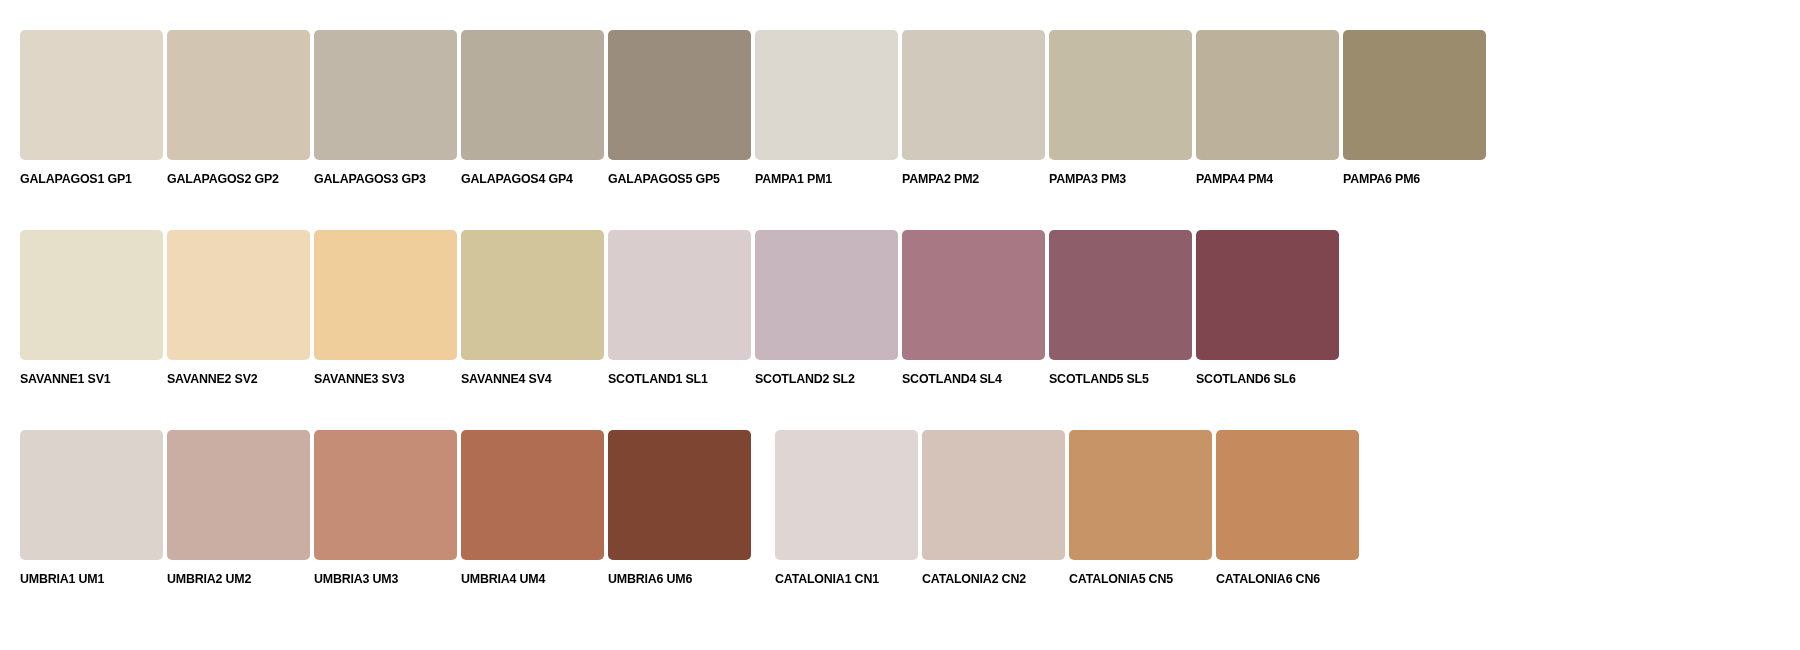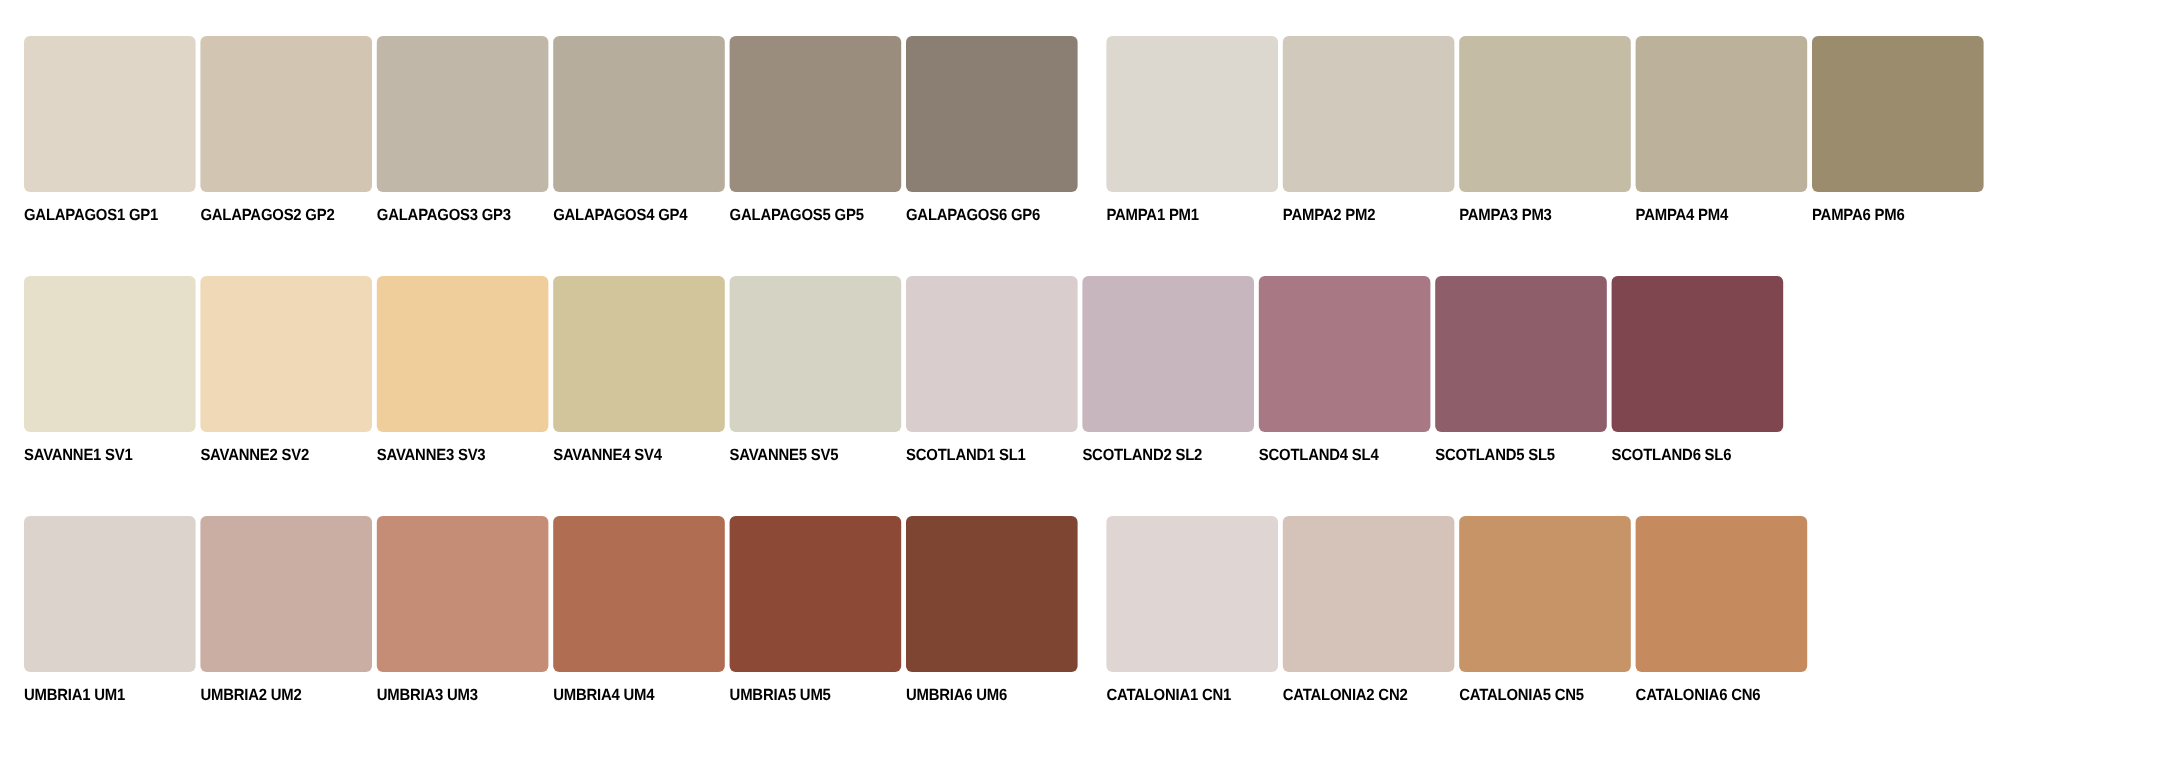--- a/index.html
+++ b/index.html
@@ -80,24 +80,20 @@
         <div class="swatch-label">GALAPAGOS3 GP3</div>
       </div>
       <div class="swatch-cell">
         <div class="swatch-chip" style="background-color: rgb(182, 173, 157);"></div>
         <div class="swatch-label">GALAPAGOS4 GP4</div>
       </div>
       <div class="swatch-cell">
         <div class="swatch-chip" style="background-color: rgb(154, 141, 125);"></div>
         <div class="swatch-label">GALAPAGOS5 GP5</div>
       </div>
-      <div class="swatch-cell group-end">
-        <div class="swatch-chip" style="background-color: rgb(139, 127, 115);"></div>
-        <div class="swatch-label">GALAPAGOS6 GP6</div>
-      </div>
       <div class="swatch-cell">
         <div class="swatch-chip" style="background-color: rgb(220, 215, 207);"></div>
         <div class="swatch-label">PAMPA1 PM1</div>
       </div>
       <div class="swatch-cell">
         <div class="swatch-chip" style="background-color: rgb(209, 201, 187);"></div>
         <div class="swatch-label">PAMPA2 PM2</div>
       </div>
       <div class="swatch-cell">
         <div class="swatch-chip" style="background-color: rgb(197, 188, 165);"></div>
@@ -123,24 +119,20 @@
       </div>
       <div class="swatch-cell">
         <div class="swatch-chip" style="background-color: rgb(239, 206, 156);"></div>
         <div class="swatch-label">SAVANNE3 SV3</div>
       </div>
       <div class="swatch-cell">
         <div class="swatch-chip" style="background-color: rgb(210, 196, 155);"></div>
         <div class="swatch-label">SAVANNE4 SV4</div>
       </div>
       <div class="swatch-cell">
-        <div class="swatch-chip" style="background-color: rgb(212, 211, 196);"></div>
-        <div class="swatch-label">SAVANNE5 SV5</div>
-      </div>
-      <div class="swatch-cell">
         <div class="swatch-chip" style="background-color: rgb(217, 205, 206);"></div>
         <div class="swatch-label">SCOTLAND1 SL1</div>
       </div>
       <div class="swatch-cell">
         <div class="swatch-chip" style="background-color: rgb(199, 182, 189);"></div>
         <div class="swatch-label">SCOTLAND2 SL2</div>
       </div>
       <div class="swatch-cell">
         <div class="swatch-chip" style="background-color: rgb(168, 121, 133);"></div>
         <div class="swatch-label">SCOTLAND4 SL4</div>
@@ -164,24 +156,20 @@
         <div class="swatch-label">UMBRIA2 UM2</div>
       </div>
       <div class="swatch-cell">
         <div class="swatch-chip" style="background-color: rgb(198, 141, 118);"></div>
         <div class="swatch-label">UMBRIA3 UM3</div>
       </div>
       <div class="swatch-cell">
         <div class="swatch-chip" style="background-color: rgb(176, 109, 82);"></div>
         <div class="swatch-label">UMBRIA4 UM4</div>
       </div>
-      <div class="swatch-cell">
-        <div class="swatch-chip" style="background-color: rgb(140, 73, 53);"></div>
-        <div class="swatch-label">UMBRIA5 UM5</div>
-      </div>
       <div class="swatch-cell group-end">
         <div class="swatch-chip" style="background-color: rgb(126, 70, 50);"></div>
         <div class="swatch-label">UMBRIA6 UM6</div>
       </div>
       <div class="swatch-cell">
         <div class="swatch-chip" style="background-color: rgb(223, 214, 211);"></div>
         <div class="swatch-label">CATALONIA1 CN1</div>
       </div>
       <div class="swatch-cell">
         <div class="swatch-chip" style="background-color: rgb(213, 195, 186);"></div>

